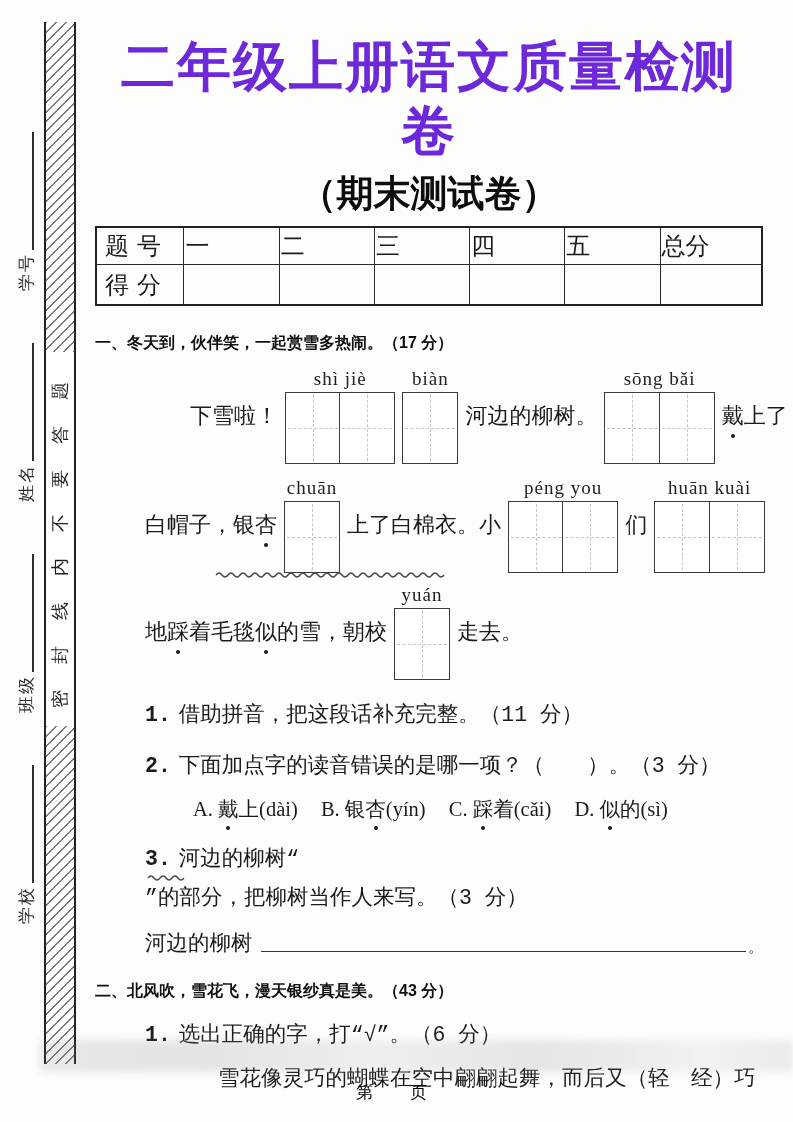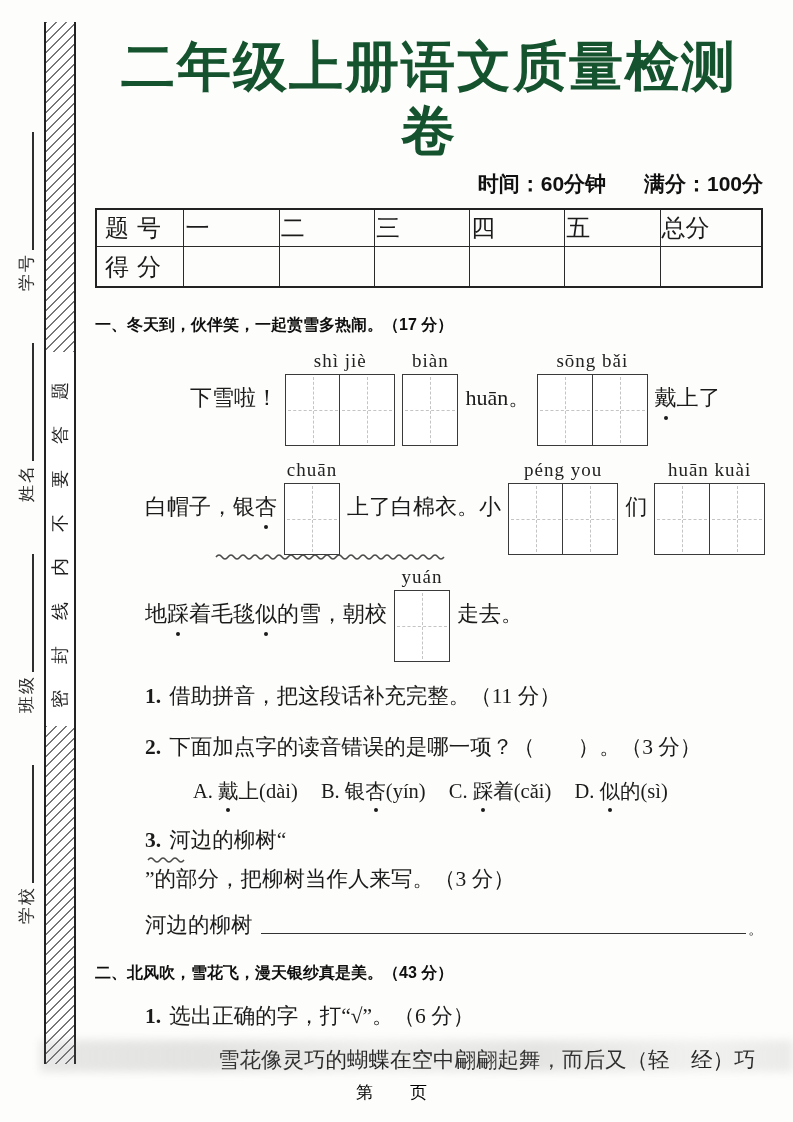--- a/index.html
+++ b/index.html
@@ -29,21 +29,21 @@
   .seal-mid{height:374px;position:relative;}
   .seal-rot{
     position:absolute;left:0;top:0;width:374px;height:28px;
     transform-origin:0 0;transform:rotate(-90deg) translateX(-374px);
     font-size:18px;letter-spacing:26px;padding-left:18px;white-space:nowrap;
     color:#1f1f1f;line-height:28px;box-sizing:border-box;
   }
   
   .main{position:absolute;left:95px;top:0;width:668px;}
   .title{margin-top:34px;text-align:center;font-family:"Liberation Sans","DejaVu Sans",sans-serif;
-    font-weight:900;font-size:54px;line-height:64px;letter-spacing:2px;color:#14532d;}
+    font-weight:900;font-size:54px;line-height:64px;letter-spacing:2px;color:#6d28d9;}
   .subtitle{margin-top:10px;text-align:center;font-family:"Liberation Sans","DejaVu Sans",sans-serif;
     font-weight:800;font-size:37px;line-height:44px;color:#0d0d0d;}
   .info{margin-top:8px;text-align:right;font-family:"Liberation Sans","DejaVu Sans",sans-serif;
     font-weight:700;font-size:21px;color:#111;}
   .info span+span{margin-left:32px;}
   table.score{margin-top:10px;width:100%;border-collapse:collapse;border:2.5px solid #222;}
   table.score td{border:1.6px solid #2a2a2a;text-align:left;font-size:24px;height:34px;color:#1b1b1b;}
   table.score tr+tr td{height:37px;}
   td.rowlab{letter-spacing:8px;padding-left:8px;}
   
@@ -58,21 +58,21 @@
   .cells{display:flex;}
   .tzcell{width:56px;height:72px;border:1.6px solid #3a3a3a;position:relative;background:#fff;box-sizing:border-box;}
   .tzcell+.tzcell{margin-left:-1.6px;}
   .tzcell::before{content:"";position:absolute;left:50%;top:2px;bottom:2px;border-left:1px dashed #c4c4c4;}
   .tzcell::after{content:"";position:absolute;top:50%;left:2px;right:2px;border-top:1px dashed #c4c4c4;}
   .dot{position:relative;display:inline-block;}
   .dot::after{content:"";position:absolute;left:50%;bottom:-7px;transform:translateX(-50%);
     width:4px;height:4px;border-radius:50%;background:#1b1b1b;}
   .q{margin-top:19px;font-size:21.5px;}
   .q .qnum{font-weight:700;margin-right:8px;}
-  .indent1{padding-left:50px;}
+  .indent1{padding-left:50px;font-family:Liberation Mono, monospace;}
   .indent2{padding-left:98px;}
   .opts{margin-top:16px;font-size:20.5px;white-space:nowrap;}
   .opts span.opt{margin-right:18px;}
   .ansline{display:flex;align-items:flex-end;margin-top:16px;font-size:21.5px;}
   .ansline .rule{flex:1;border-bottom:1.6px solid #333;margin:0 2px 5px 8px;height:24px;}
   .para{margin-top:15px;font-size:21.5px;line-height:30px;}
   svg.wave{display:block;}
   .wave-under{position:absolute;left:120px;bottom:-6px;}
   .wave-inline{display:inline-block;vertical-align:baseline;margin:0 2px;}
   .footer{position:absolute;left:0;right:0;bottom:18px;text-align:center;font-size:17px;letter-spacing:10px;color:#000000;}
@@ -99,24 +99,21 @@
   <div class="hatch top"></div>
   <div class="seal-mid">
     <div class="seal-rot">密封线内不要答题</div>
   </div>
   <div class="hatch bot"></div>
 </div>
 
 <div class="main">
 
   <div class="title">二年级上册语文质量检测卷</div>
-  <div class="info">
-    <span>时间：60分钟</span>
-    <span>满分：100分</span>
-  </div>
+  <div class="subtitle">（期末测试卷）</div>
 
   <table class="score">
     <colgroup>
         <col style="width:13.2%">
         <col style="width:14.3%">
         <col style="width:14.3%">
         <col style="width:14.3%">
         <col style="width:14.3%">
         <col style="width:14.3%">
         <col style="width:15.3%">
@@ -153,21 +150,21 @@
           <span class="tzcell"></span>
           <span class="tzcell"></span>
         </span>
     </span>
     <span class="blank">
       <span class="pinyin">biàn</span>
       <span class="cells">
           <span class="tzcell"></span>
         </span>
     </span>
-    <span class="txt">huān。</span>
+    <span class="txt">河边的柳树。</span>
     <span class="blank">
       <span class="pinyin">sōng  bǎi</span>
       <span class="cells">
           <span class="tzcell"></span>
           <span class="tzcell"></span>
         </span>
     </span>
     <span class="txt"><span class="dot">戴</span><span>上了</span></span>
   </div>
 

